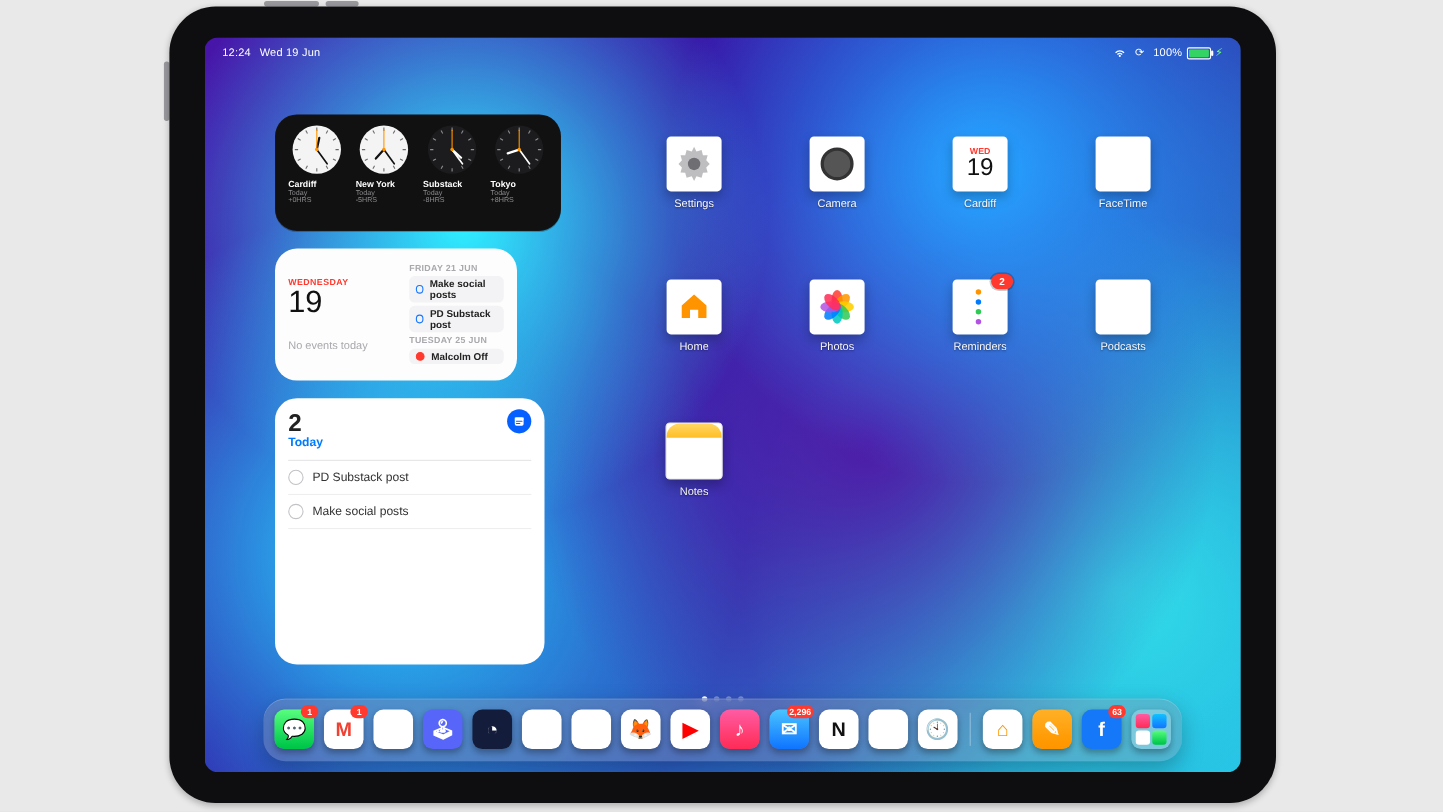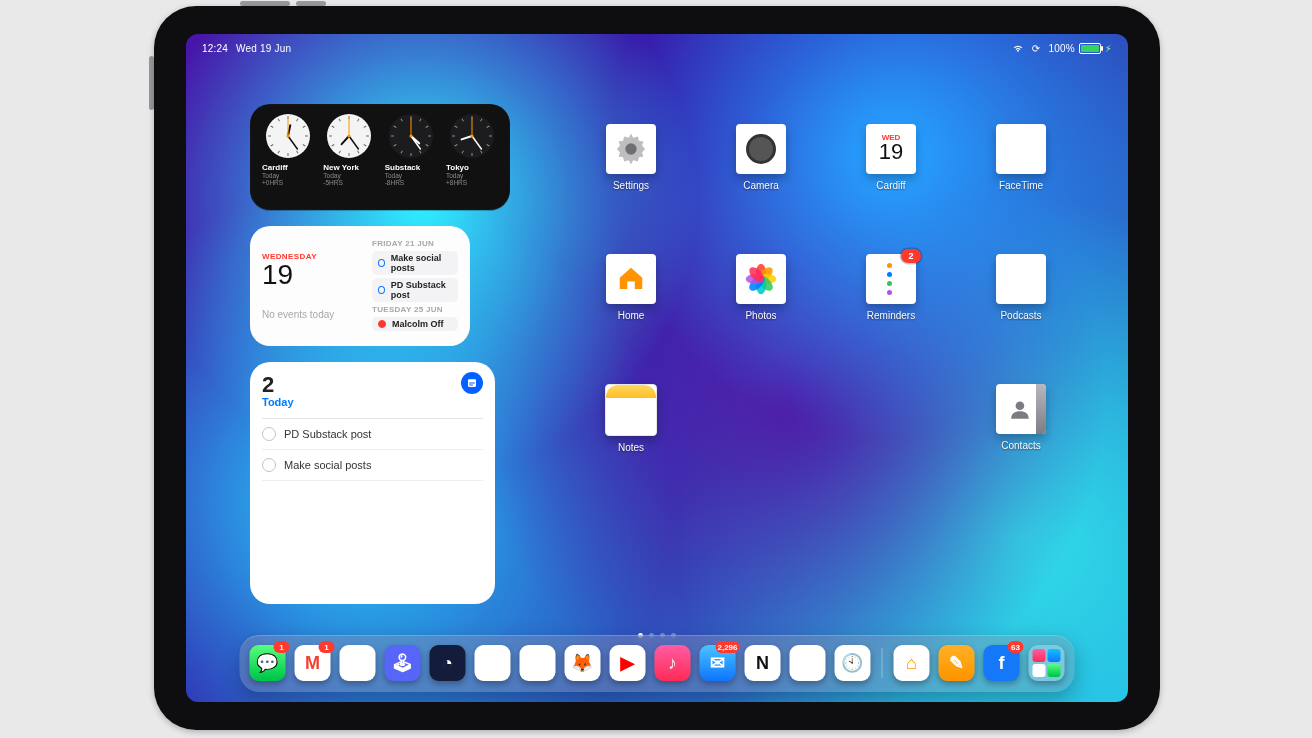--- a/index.html
+++ b/index.html
@@ -494,29 +494,20 @@
               </svg>
             </div>
             <div class="label">Podcasts</div>
           </div>
           <div class="app">
             <div class="icon ic-notes"></div>
             <div class="label">Notes</div>
           </div>
           <div></div>
           <div></div>
-          <div class="app">
-            <div class="icon ic-contacts">
-              <svg width="26" height="26" viewBox="0 0 24 24" fill="#7b7b82">
-                <circle cx="11" cy="9" r="4"></circle>
-                <path d="M3 20c0-3.5 3.3-6 8-6s8 2.5 8 6v1H3v-1z"></path>
-              </svg>
-            </div>
-            <div class="label">Contacts</div>
-          </div>
           <div></div>
           <div></div>
         </div>
 
       <div class="page-dots" id="page-dots">
           <span class="on"></span>
           <span></span>
           <span></span>
           <span></span>
         </div>

